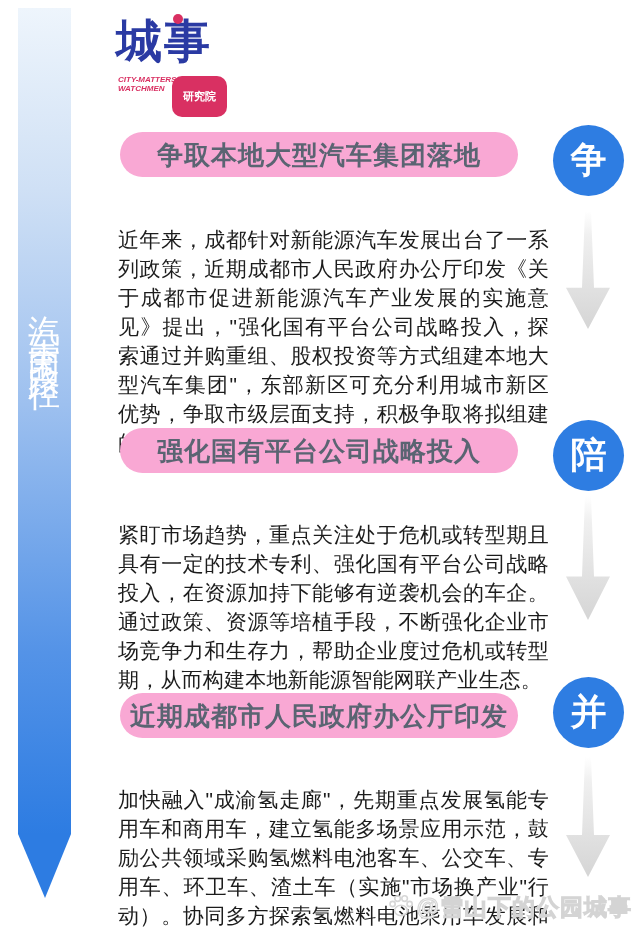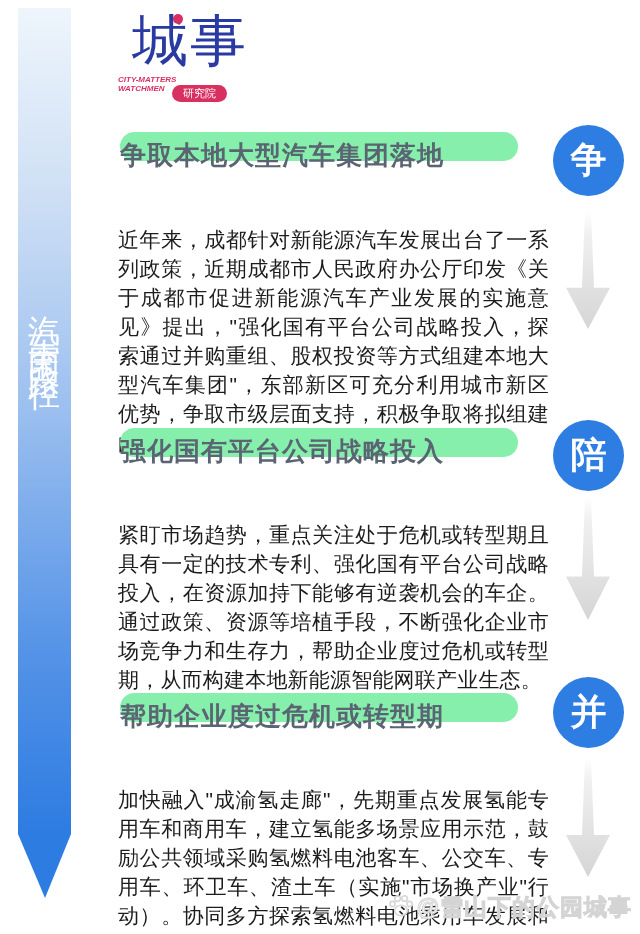--- a/index.html
+++ b/index.html
@@ -20,42 +20,41 @@
   }
   .ribbon-text{
     position:absolute;left:50%;top:282px;transform:translateX(-50%);
     writing-mode:vertical-rl;color:#ffffff;font-size:32px;font-weight:500;
     letter-spacing:13px;white-space:nowrap;
   }
 
   
   .logo{position:absolute;left:116px;top:10px;width:160px;height:92px;}
   .wordmark{
-    font-size:56px;line-height:62px;font-weight:400;color:#2a3aa3;
+    font-size:46px;line-height:62px;font-weight:700;color:#2a3aa3;
     letter-spacing:2px;
-    margin-left:16px;
   }
   .logo-dot{
     position:absolute;left:57px;top:4px;width:10px;height:10px;border-radius:50%;
     background:#d93062;
   }
   .tagline{
     position:absolute;left:2px;top:66px;color:#d93062;font-size:8px;line-height:8.5px;
     font-weight:700;font-style:italic;letter-spacing:0;
   }
   .badge-pill{
     position:absolute;left:56px;top:66px;background:#d93062;color:#fff;
-    font-size:11px;font-weight:400;line-height:17px;padding:0 11px;border-radius:10px;margin-top:9px;
+    font-size:11px;font-weight:700;line-height:17px;padding:12px 11px;border-radius:10px;
   }
 
   
   .pill{
-    position:absolute;left:120px;width:398px;height:29px;border-radius:23px;
-    background:#86efac;color:#5a6472;font-size:26px;font-weight:700;
-    line-height:46px;letter-spacing:1px;
+    position:absolute;left:120px;width:398px;height:45px;border-radius:23px;
+    background:#f9a8d4;color:#5a6472;font-size:26px;font-weight:700;
+    text-align:center;line-height:46px;letter-spacing:1px;
   }
   .circle{
     position:absolute;left:553px;width:71px;height:71px;border-radius:50%;
     background:#2e7de2;color:#ffffff;font-size:36px;font-weight:700;
     display:flex;align-items:center;justify-content:center;
   }
   .para{
     position:absolute;left:118px;width:431px;color:#1c1c1c;font-size:21px;
     line-height:29px;text-align:justify;letter-spacing:0.2px;
   }
@@ -119,21 +118,21 @@
 
   <div class="pill s2">强化国有平台公司战略投入</div>
   <div class="circle s2">陪</div>
   <p class="para s2">紧盯市场趋势，重点关注处于危机或转型期且具有一定的技术专利、强化国有平台公司战略投入，在资源加持下能够有逆袭机会的车企。通过政策、资源等培植手段，不断强化企业市场竞争力和生存力，帮助企业度过危机或转型期，从而构建本地新能源智能网联产业生态。</p>
   <div class="arrow a2">
     <svg viewBox="0 0 58 122" preserveAspectRatio="none">
       <polygon points="26,0 32,0 35,78 51,78 29,120 7,78 23,78" fill="url(#arrowGrad)"></polygon>
     </svg>
   </div>
 
-  <div class="pill s3">帮助企业度过危机或转型期</div>
+  <div class="pill s3">近期成都市人民政府办公厅印发</div>
   <div class="circle s3">并</div>
   <p class="para s3">加快融入"成渝氢走廊"，先期重点发展氢能专用车和商用车，建立氢能多场景应用示范，鼓励公共领域采购氢燃料电池客车、公交车、专用车、环卫车、渣土车（实施"市场换产业"行动）。协同多方探索氢燃料电池乘用车发展和产业化，推动氢燃料电池整车动力集成与供氢系统、安全与监控系统的研发与制造。</p>
   <div class="arrow a3">
     <svg viewBox="0 0 58 122" preserveAspectRatio="none">
       <polygon points="26,0 32,0 35,78 51,78 29,120 7,78 23,78" fill="url(#arrowGrad)"></polygon>
     </svg>
   </div>
 
   <div class="watermark">
     <span>

